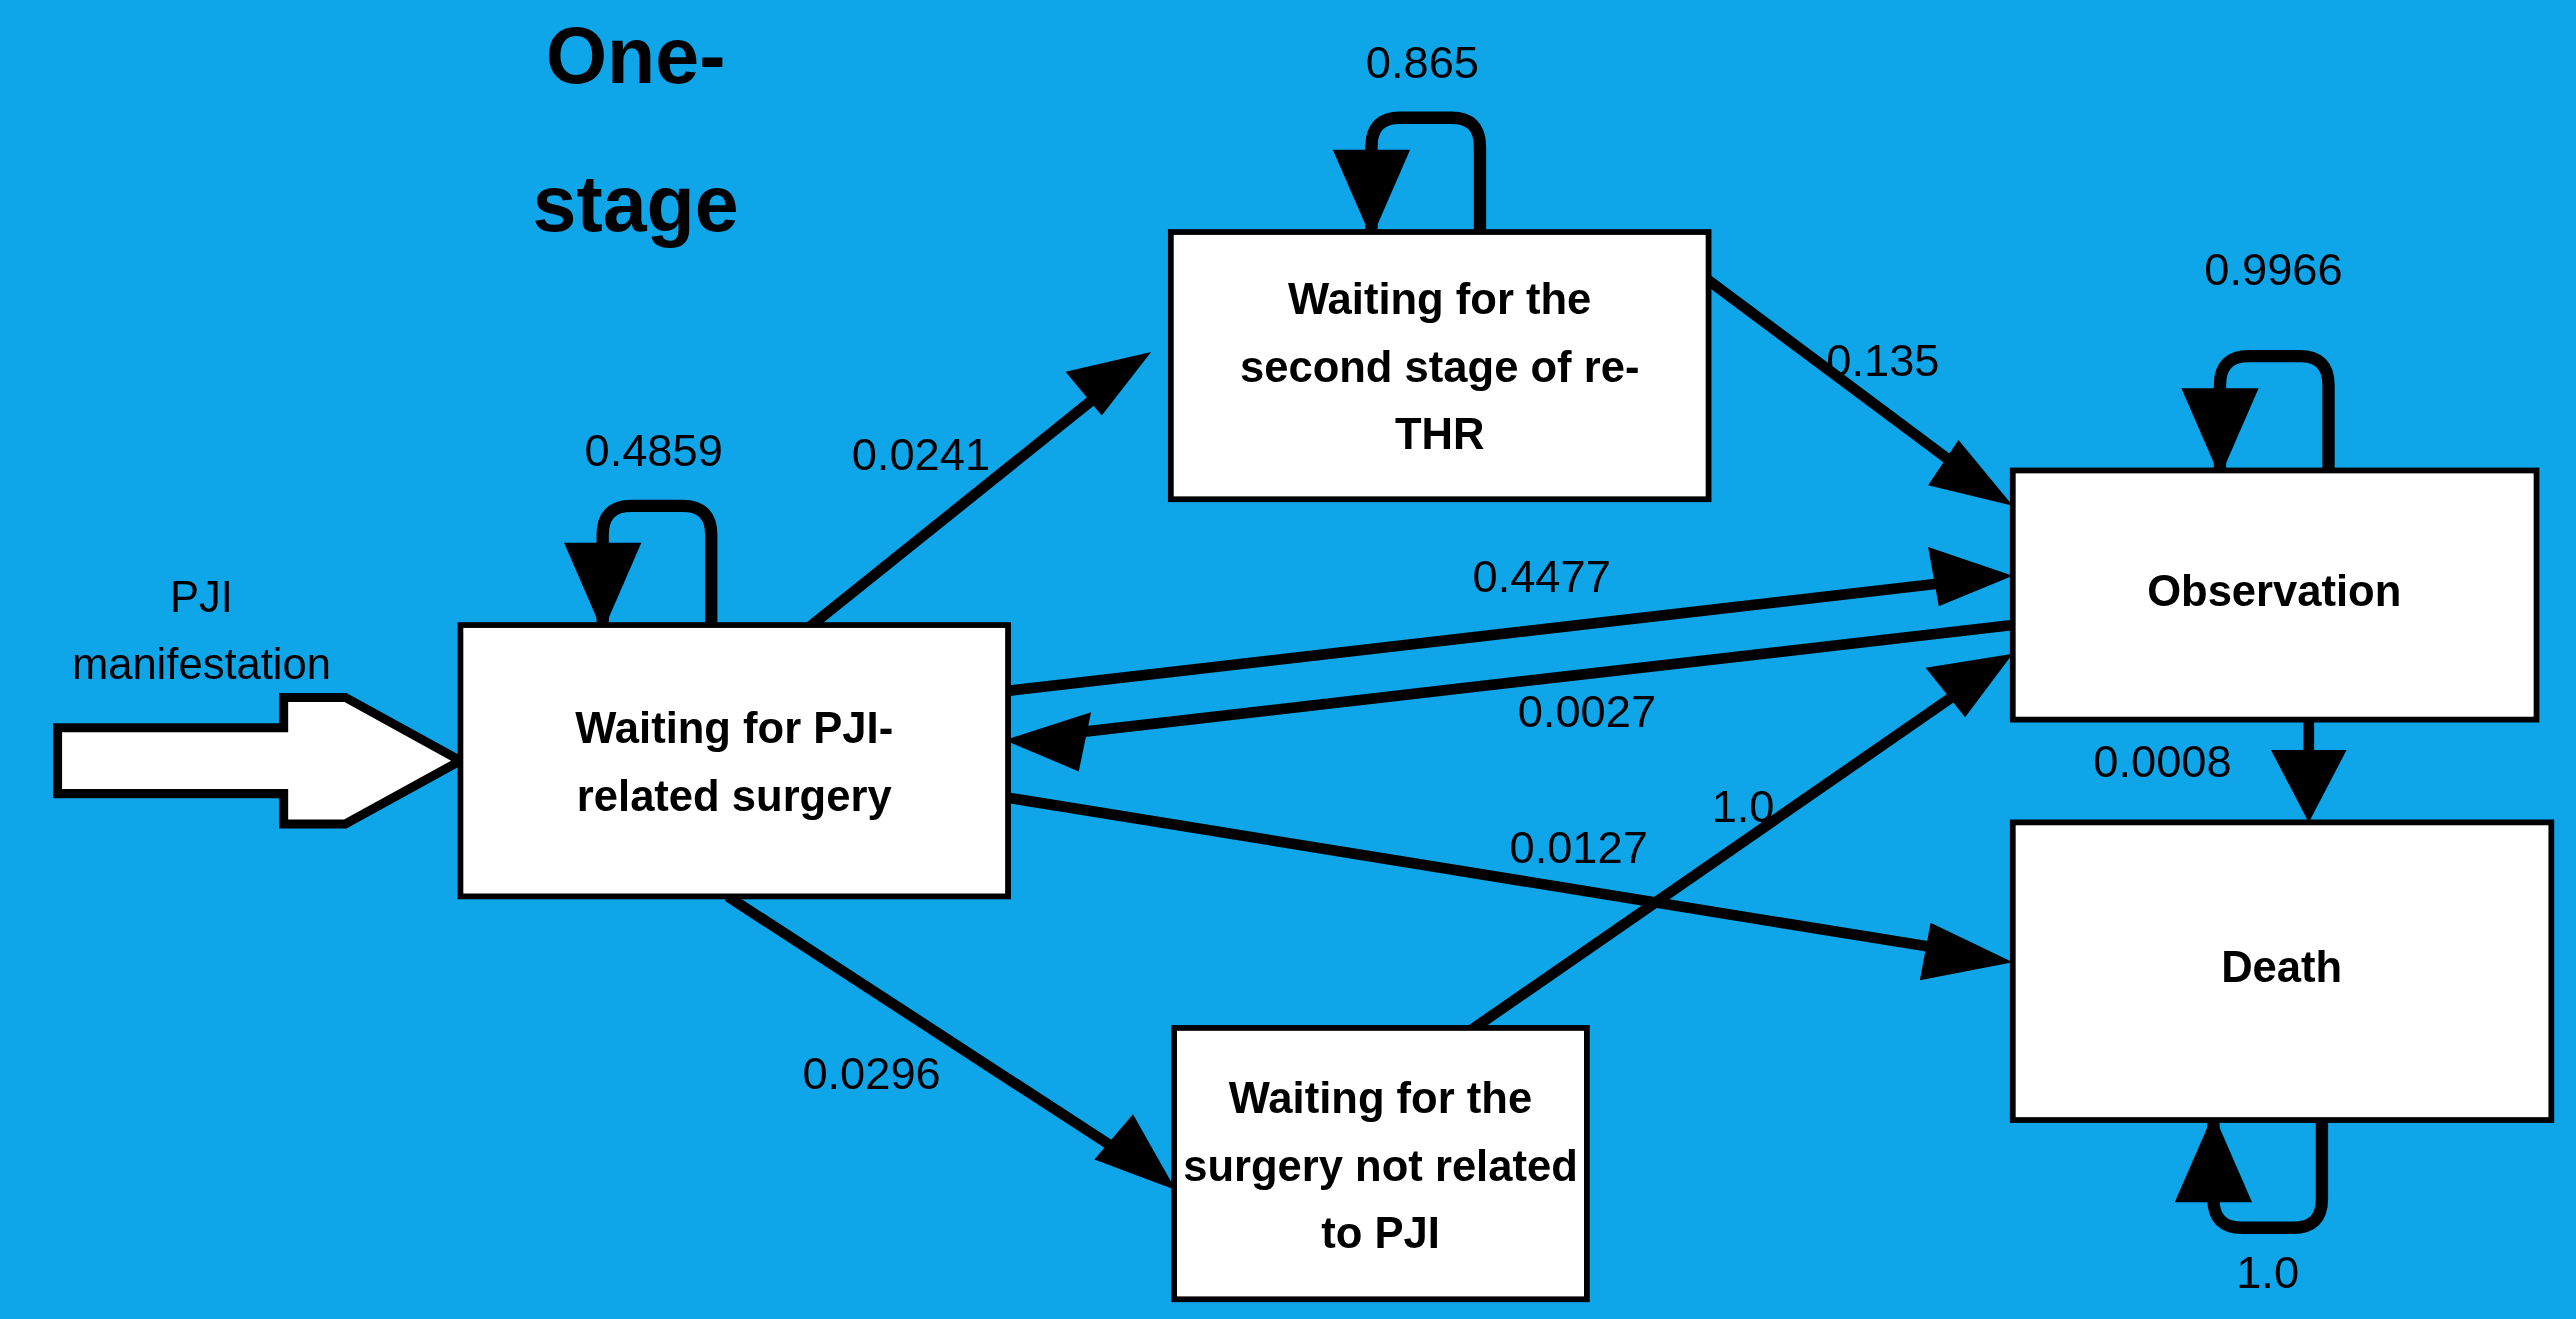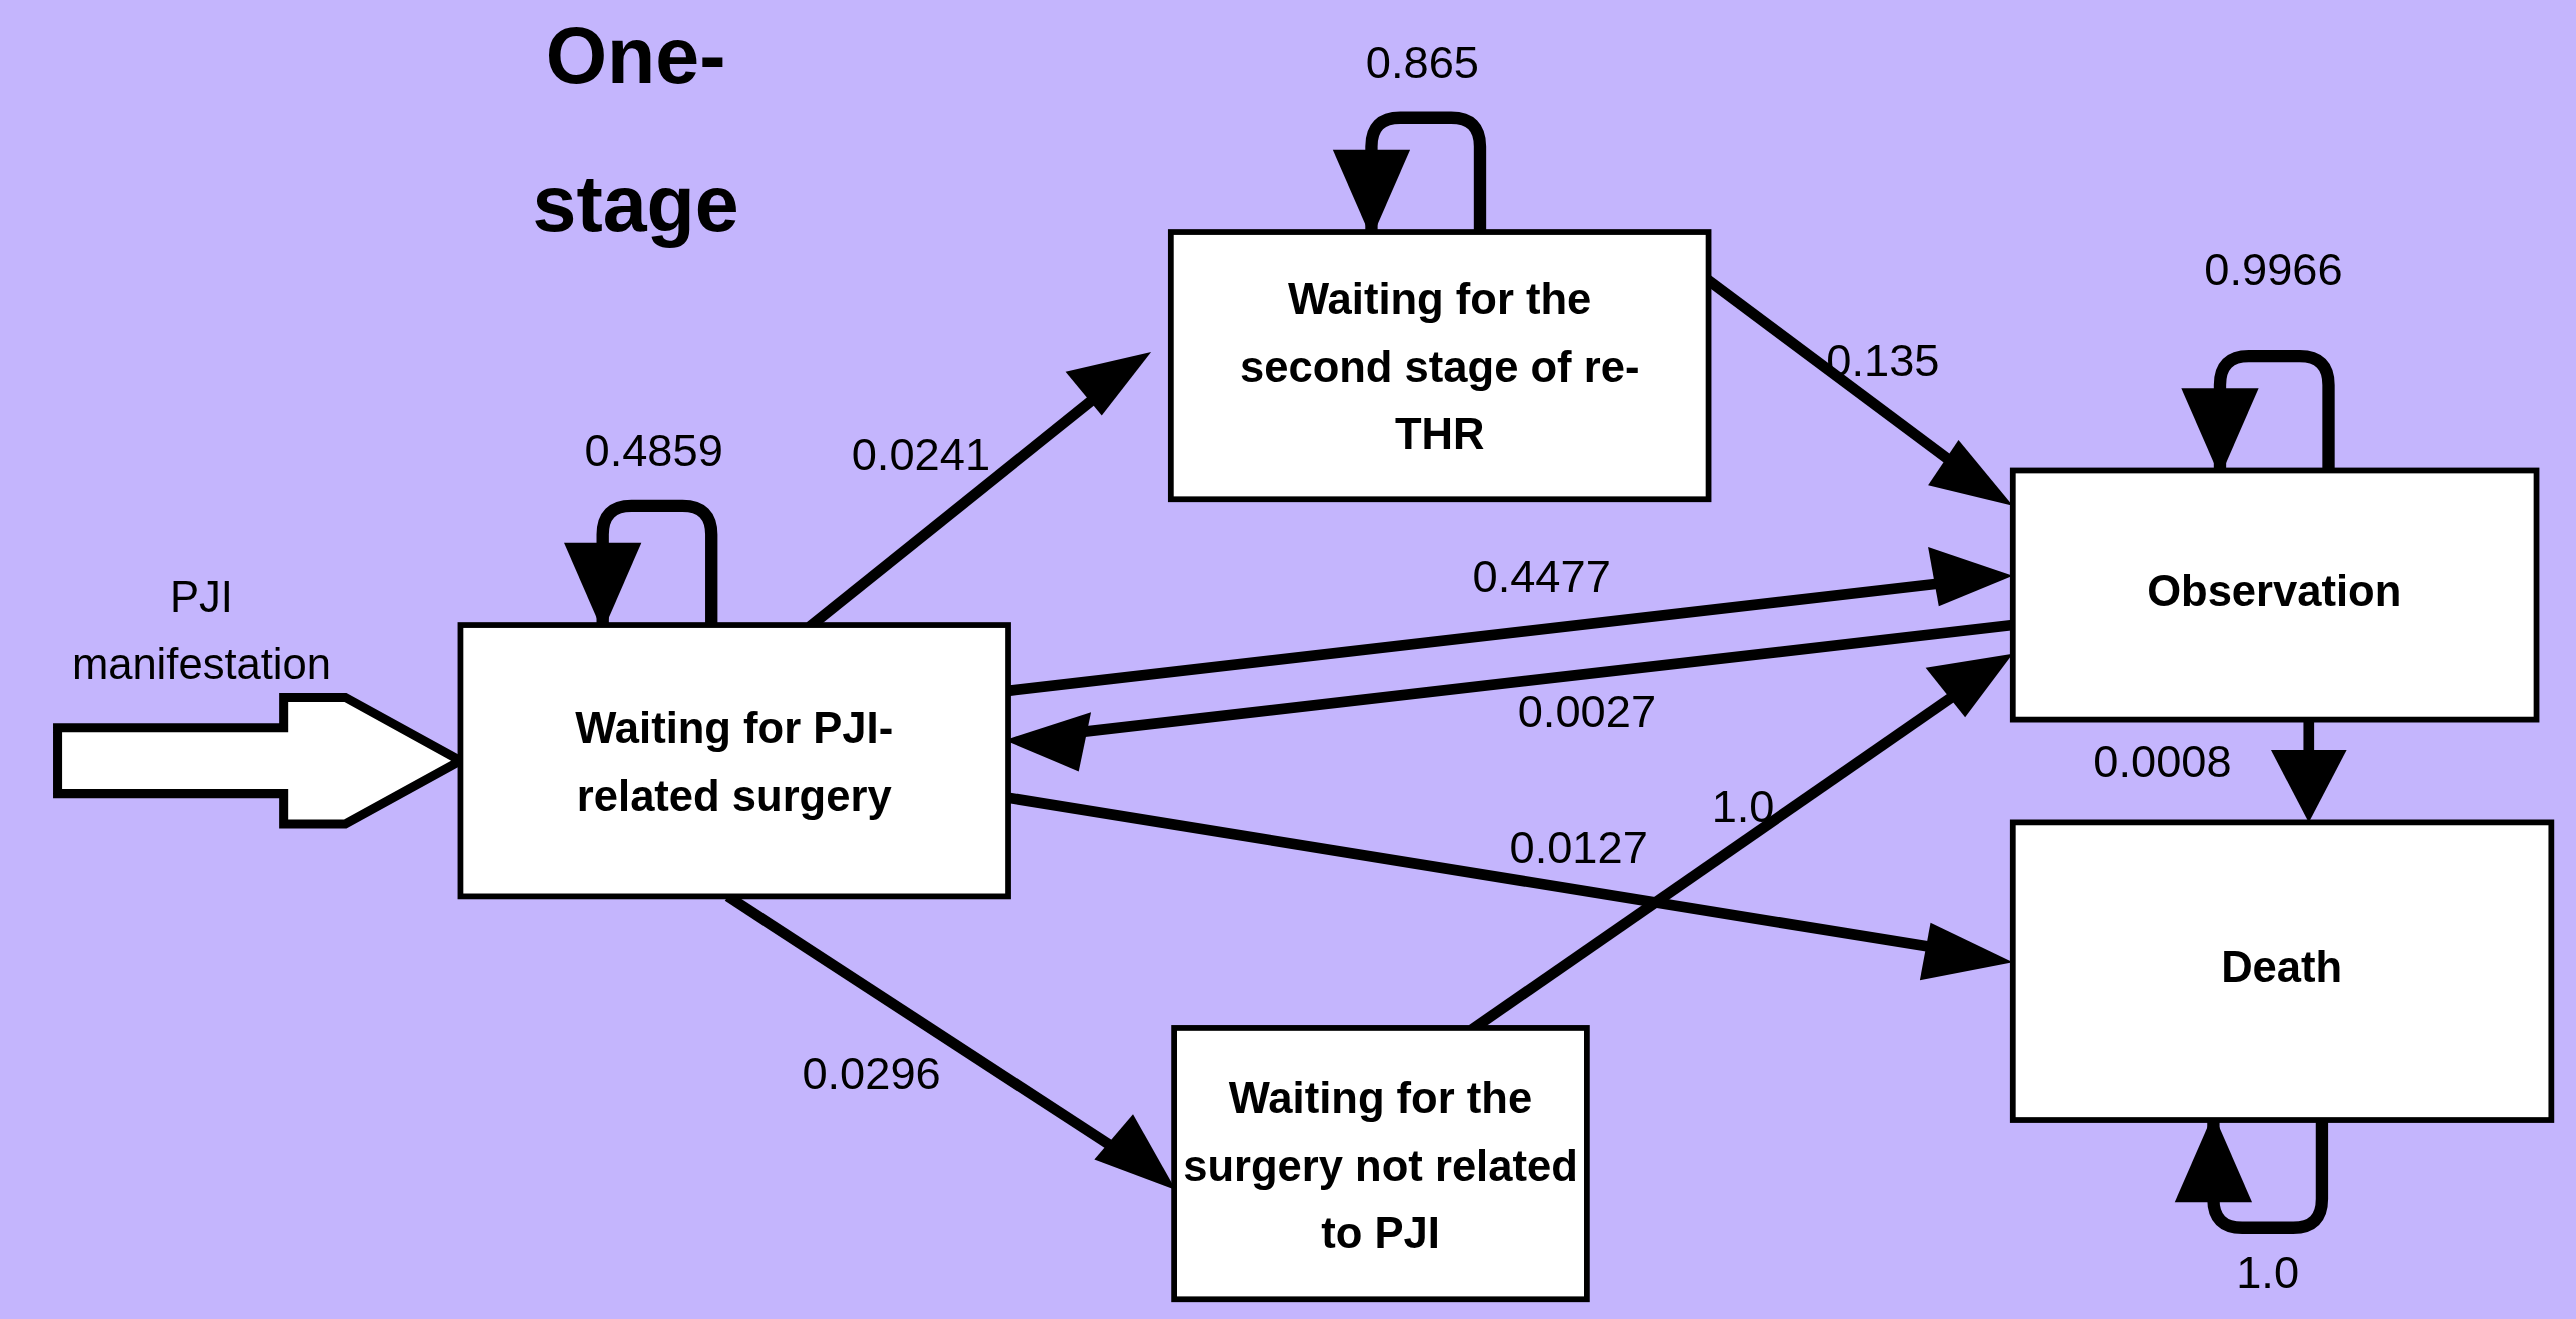--- a/index.html
+++ b/index.html
@@ -4,21 +4,21 @@
 <style>
   html, body {
     margin: 0;
     padding: 0;
     background: #ffffff;
   }
   #canvas {
     position: relative;
     width: 2576px;
     height: 1320px;
-    background: #c4b5fd;
+    background: #0ea5e9;
     overflow: hidden;
     font-family: "Liberation Sans", sans-serif;
   }
   svg.diagram {
     position: absolute;
     top: 0;
     left: 0;
     width: 2576px;
     height: 1320px;
   }

